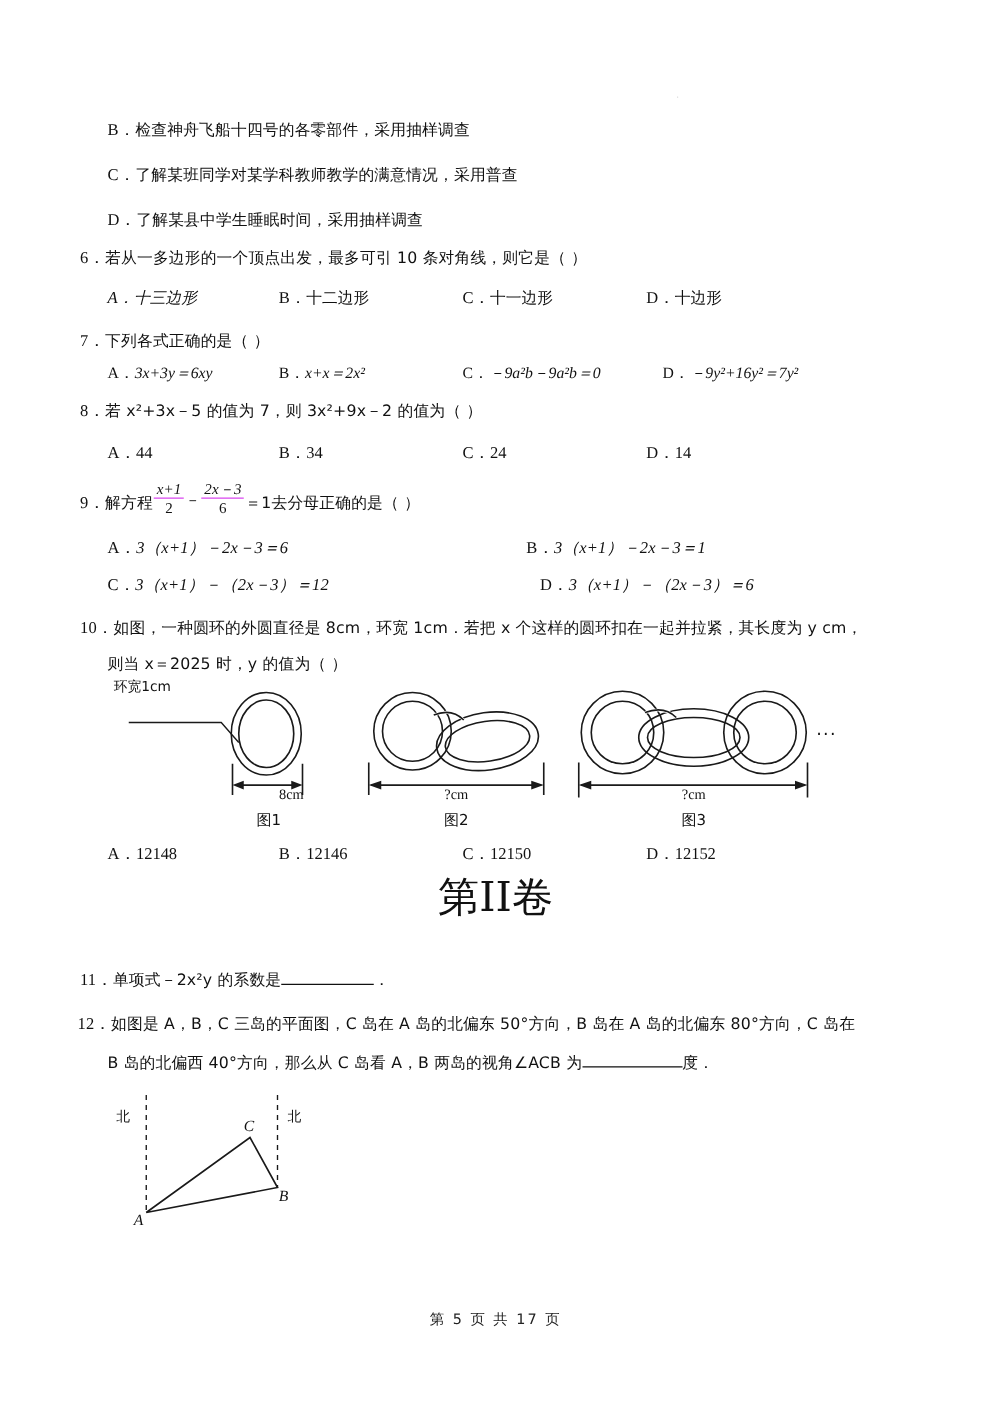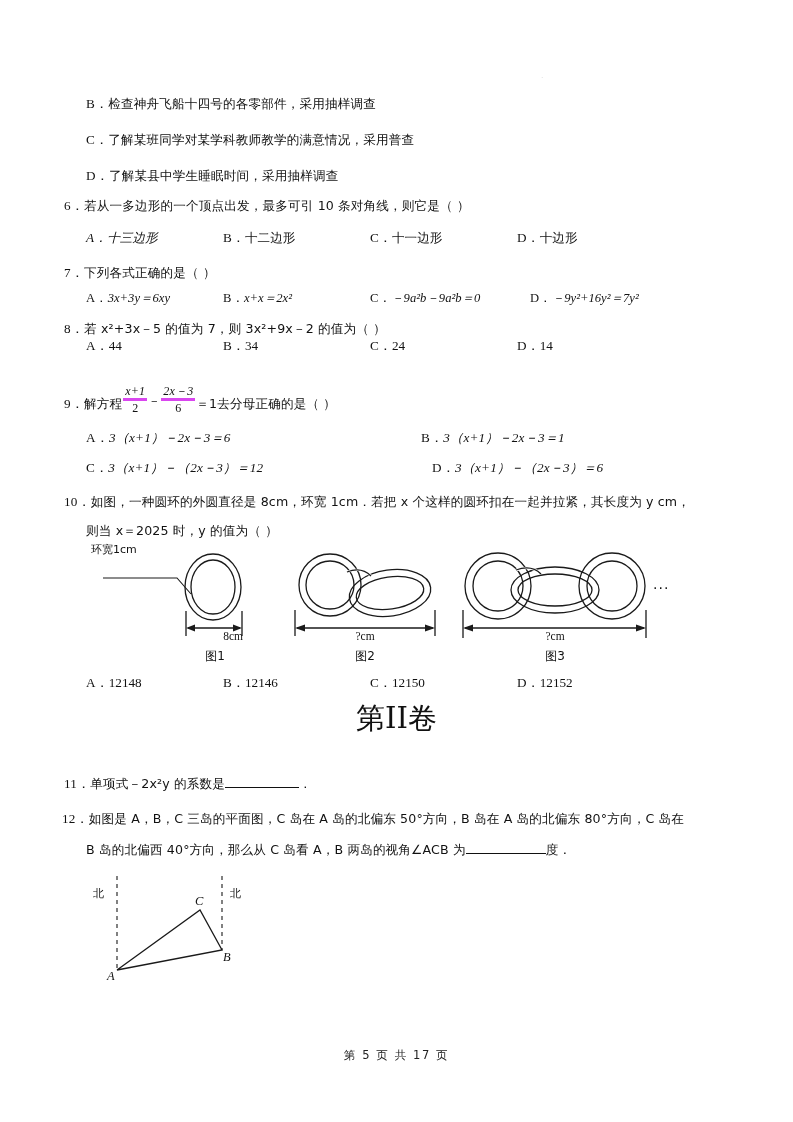--- a/index.html
+++ b/index.html
@@ -57,35 +57,35 @@
     align-items: center;
     vertical-align: middle;
     margin: 0 1px;
     position: relative;
     top: -1px;
   }
   .frac .num {
     font-size: 12px;
     line-height: 13px;
     padding: 0 2px;
-    border-bottom: 3px solid #d946ef;
+    border-bottom: 1px solid #d946ef;
   }
   .frac .den {
     font-size: 12px;
     line-height: 14px;
     padding: 0 2px;
   }
 
   
   .vol-heading {
     position: absolute;
     left: 0; right: 0;
     text-align: center;
     font-family: "DejaVu Serif", "Liberation Serif", serif;
-    font-size: 29px;
+    font-size: 33px;
     line-height: 30px;
     font-weight: 400;
   }
   .section-heading {
     position: absolute;
     font-family: "DejaVu Sans", "Liberation Sans", sans-serif;
     font-size: 13px;
     font-weight: bold;
     line-height: 19px;
     white-space: nowrap;
@@ -175,21 +175,21 @@
   <div class="opt-row" style="left:86px; top:289px; font-size:12.6px;">
     <span style="width:137px;"><span>A．</span><span class="it">3x+3y＝6xy</span></span>
     <span style="width:147px;"><span>B．</span><span class="it">x+x＝2x²</span></span>
     <span style="width:160px;"><span>C．</span><span class="it">－9a²b－9a²b＝0</span></span>
     <span><span>D．</span><span class="it">－9y²+16y²＝7y²</span></span>
   </div>
 
   <div class="qline" style="left:64px; top:319px;">
     <span>8．</span><span class="cn">若 x²+3x－5 的值为 7，则 3x²+9x－2 的值为（      ）</span>
   </div>
-  <div class="opt-row" style="left:86px; top:336px;">
+  <div class="opt-row" style="left:86px; top:352px;">
     <span style="width:137px;"><span>A．</span><span>44</span></span>
     <span style="width:147px;"><span>B．</span><span>34</span></span>
     <span style="width:147px;"><span>C．</span><span>24</span></span>
     <span><span>D．</span><span>14</span></span>
   </div>
 
   <div class="qline" style="left:64px; top:386px; display:flex; align-items:center;">
     <span style="align-self:flex-end; position:relative; top:-3px;">9．</span>
     <span class="cn" style="align-self:flex-end; position:relative; top:-3px;">解方程</span>
     <span class="frac">

